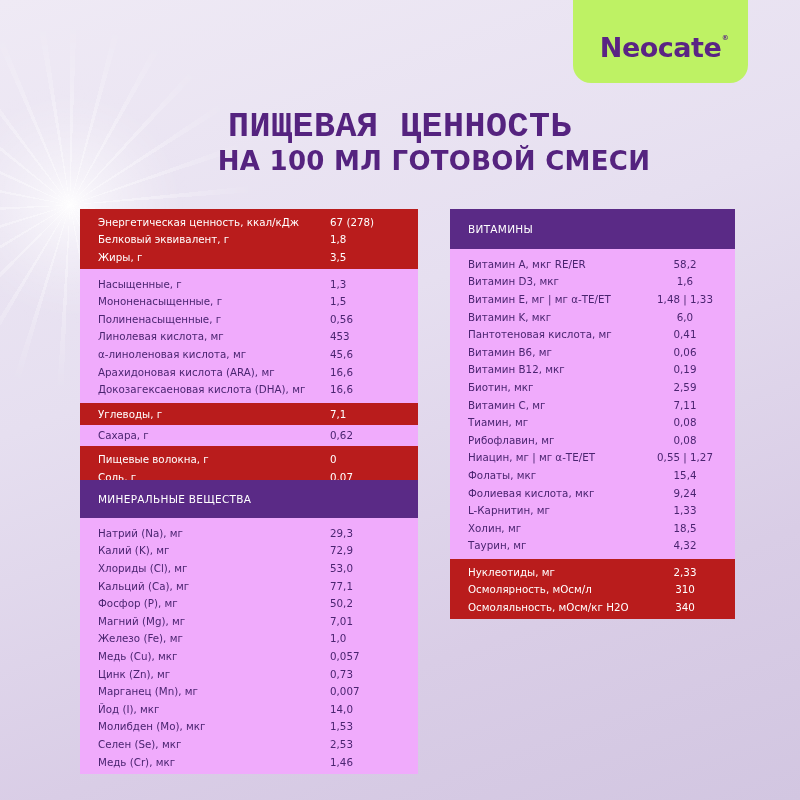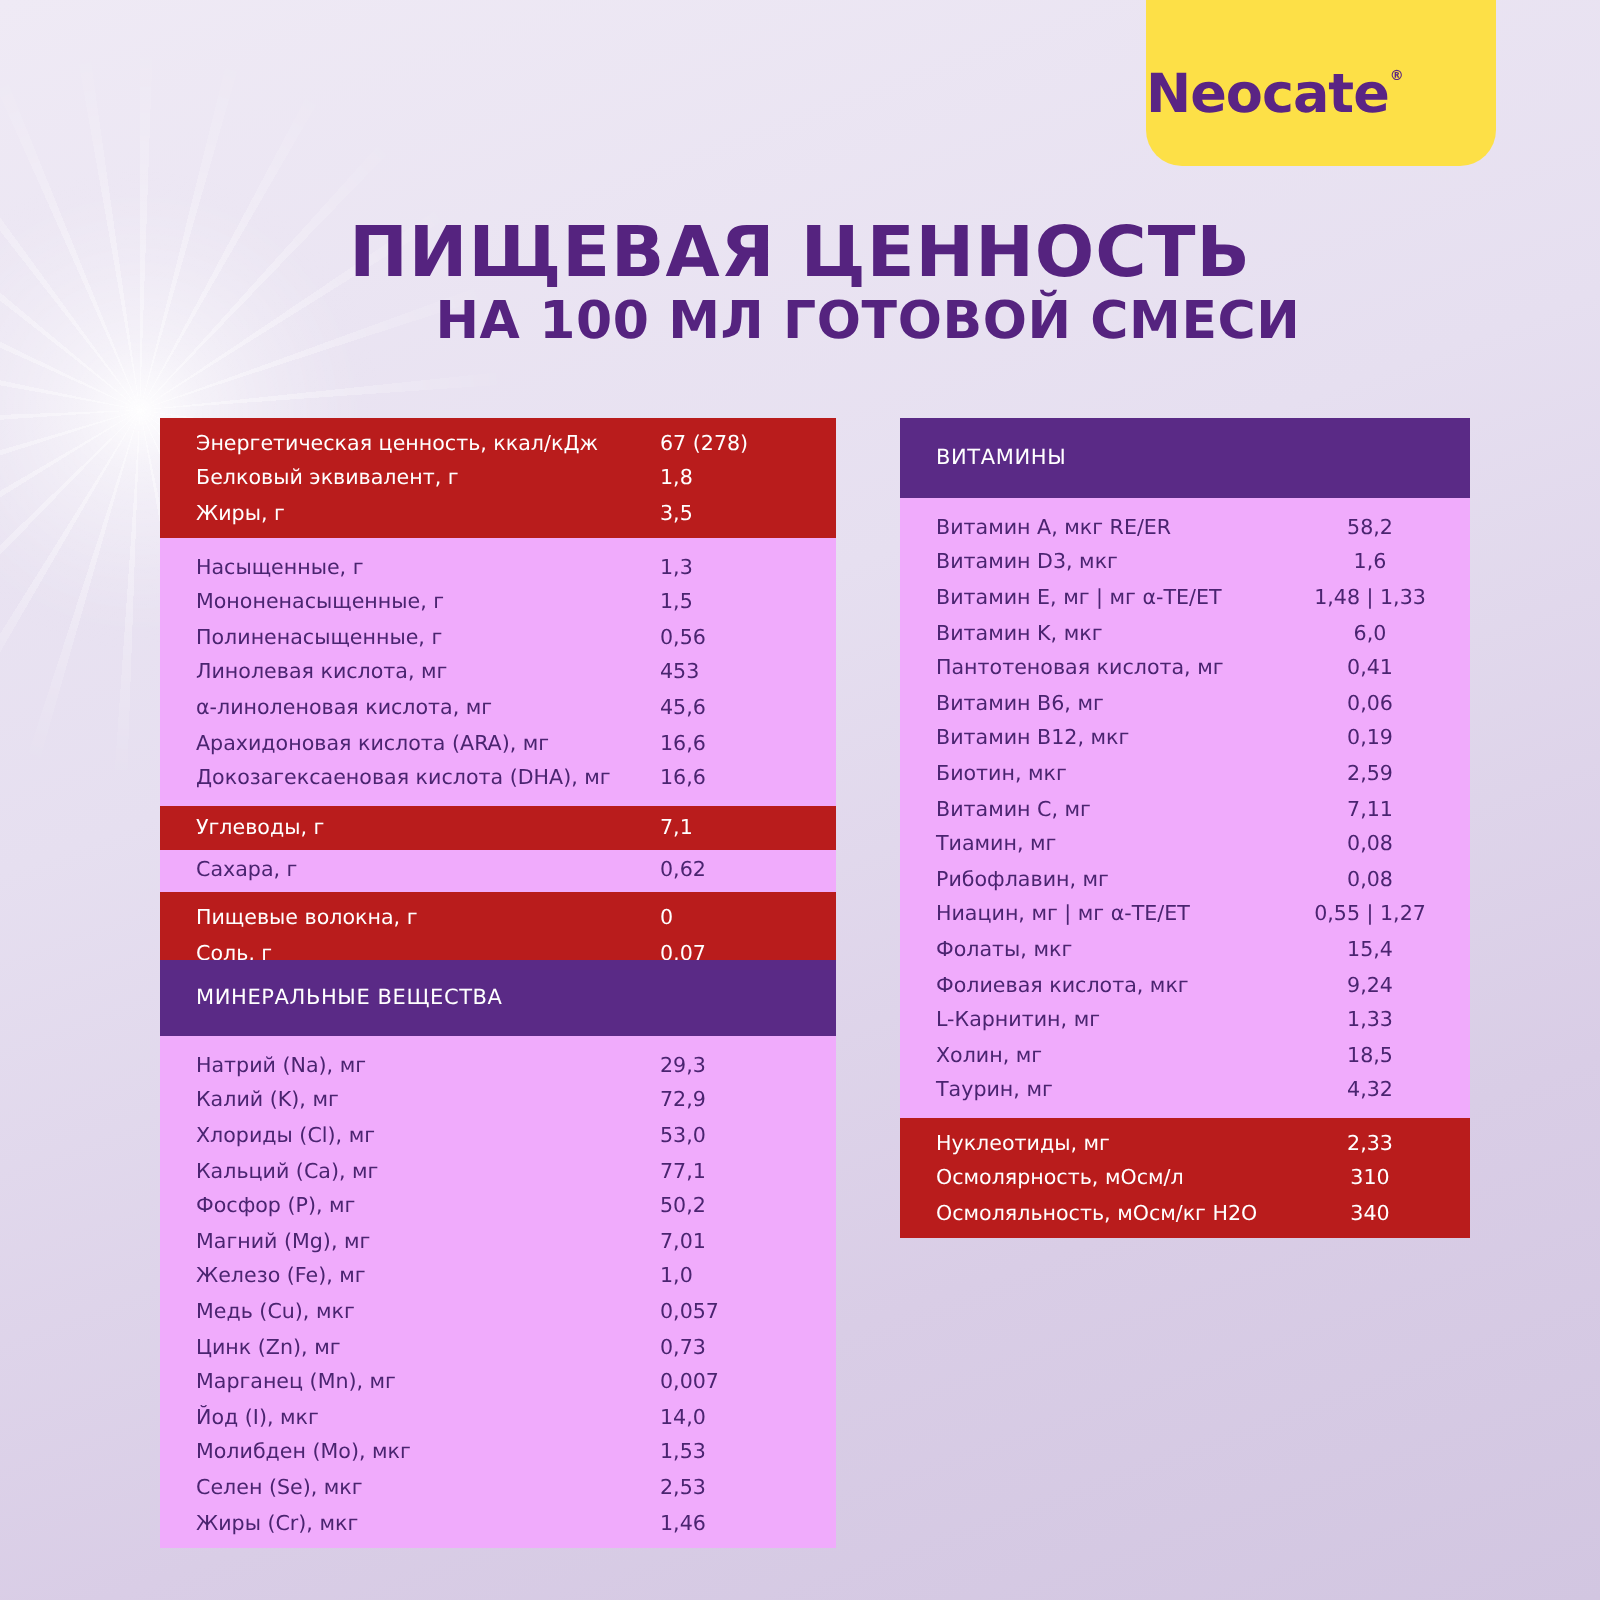--- a/index.html
+++ b/index.html
@@ -11,30 +11,30 @@
   .burst {
     position:absolute; left:-130px; top:5px; width:400px; height:400px; pointer-events:none;
     background:
       radial-gradient(circle at 50% 50%, rgba(255,255,255,0.95) 0px, rgba(255,255,255,0.6) 30px, rgba(255,255,255,0) 120px),
       repeating-conic-gradient(from 0deg at 50% 50%, rgba(255,255,255,0.55) 0deg 2deg, rgba(255,255,255,0) 2deg 14deg);
     -webkit-mask: radial-gradient(circle at 50% 50%, #000 0px, rgba(0,0,0,0.6) 80px, transparent 190px);
             mask: radial-gradient(circle at 50% 50%, #000 0px, rgba(0,0,0,0.6) 80px, transparent 190px);
   }
   .logo-card {
     position:absolute; left:573px; top:0; width:175px; height:83px;
-    background:#fde047; border-radius:0 0 18px 18px;
-    display:flex; align-items:center; justify-content:flex-start;
+    background:#bef264; border-radius:0 0 18px 18px;
+    display:flex; align-items:center; justify-content:center;
   }
   .logo-text {
     font-family:"DejaVu Sans", sans-serif; font-weight:bold; font-size:27px; color:#5a2484;
     letter-spacing:-0.5px; margin-top:12px; position:relative;
   }
   .logo-reg { font-size:7px; position:absolute; right:-7px; top:2px; }
   .title { position:absolute; left:0; width:800px; text-align:center; color:#55237f; font-weight:bold; }
-  .title1 { top:107px; font-size:35px; letter-spacing:0.5px; }
+  .title1 { top:107px; font-size:35px; letter-spacing:0.5px;font-family:Liberation Mono, monospace; }
   .title2 { top:146px; font-size:26px; letter-spacing:0.3px;padding-left:34px; }
 
   .box { position:absolute; background:#ffffff; }
   .row {
     display:flex; justify-content:space-between; align-items:center;
     height:17.6px; font-size:10.3px; color:#4a2470; padding:0 18px;
   }
   .row .v { width:70px; text-align:left; }
   .sec-purple { background:#b91c1c; }
   .sec-purple .row { color:#ffffff; }
@@ -180,21 +180,21 @@
       </div>
       <div class="row">
         <span class="l">Молибден (Mo), мкг</span>
         <span class="v">1,53</span>
       </div>
       <div class="row">
         <span class="l">Селен (Se), мкг</span>
         <span class="v">2,53</span>
       </div>
       <div class="row">
-        <span class="l">Жиры (Cr), мкг</span>
+        <span class="l">Медь (Cr), мкг</span>
         <span class="v">1,46</span>
       </div>
     </div>
 </div>
 
 <div class="box" id="right">
   <div class="hdr" style="height:40px">ВИТАМИНЫ</div>
   <div class="sec-white" style="padding:6px 0 5px">
       <div class="row">
         <span class="l">Витамин A, мкг RE/ER</span>

